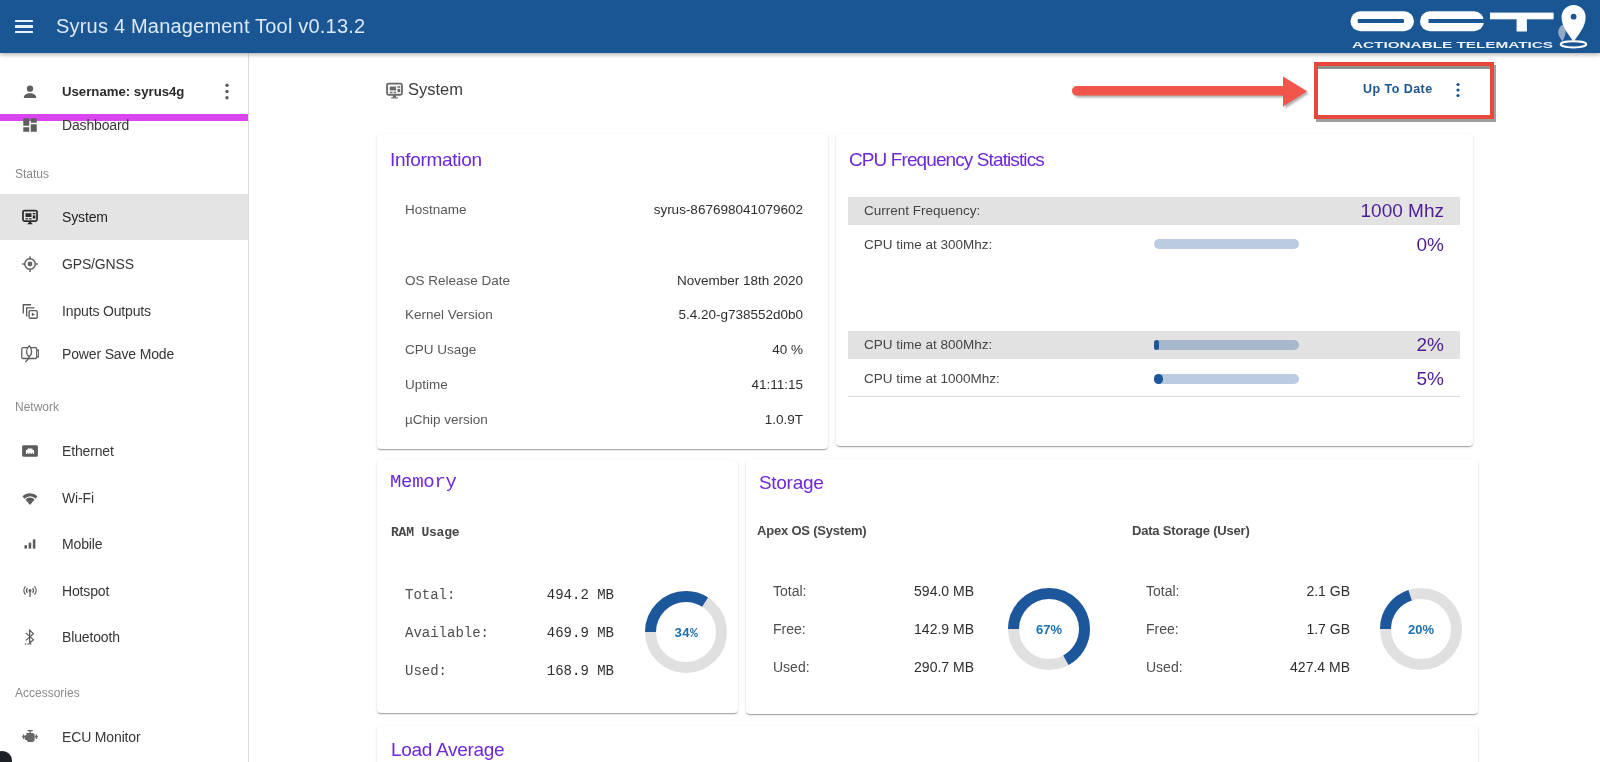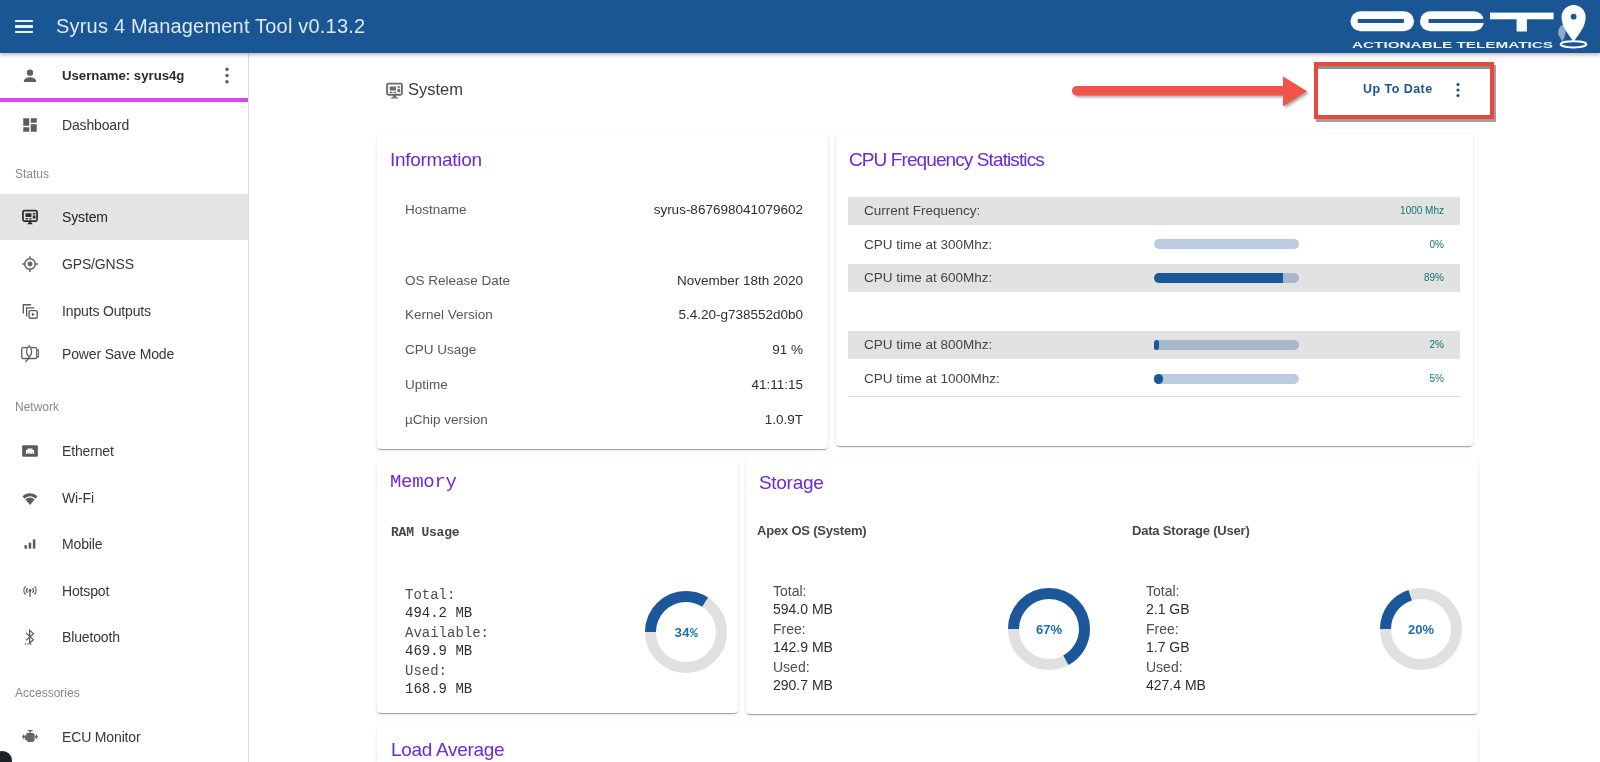--- a/index.html
+++ b/index.html
@@ -9,40 +9,40 @@
 .topbar{position:absolute;left:0;top:0;width:1600px;height:53px;background:#1b5694;box-shadow:0 2px 4px rgba(0,0,0,.28);z-index:30;}
 .topbar .title{position:absolute;left:56px;top:0;line-height:53px;font-size:20px;color:#dce9f8;letter-spacing:.2px;}
 .burger{position:absolute;left:15px;top:20px;width:18px;height:13px;}
 .burger div{height:2.4px;background:#eaf2fb;margin-bottom:2.9px;border-radius:.5px;}
 
 .sidebar{position:absolute;left:0;top:53px;width:249px;height:709px;background:#fff;border-right:1px solid #dcdcdc;box-sizing:border-box;z-index:10;}
 .sitem{position:absolute;left:0;width:100%;height:46px;}
 .sitem .ic{position:absolute;left:21px;top:14px;width:18px;height:18px;}
 .sitem .tx{position:absolute;left:62px;top:0;line-height:46px;font-size:14px;letter-spacing:-.15px;color:#373737;}
 .slabel{position:absolute;left:15px;font-size:12px;color:#898989;}
-.userrow{position:absolute;left:0;top:0;width:100%;height:45px;border-bottom:4px solid #d946ef;}
+.userrow{position:absolute;left:0;top:16px;width:100%;height:45px;border-bottom:7px solid #d946ef;}
 .userrow .ic{position:absolute;left:21px;top:14px;width:18px;height:18px;}
 .userrow .tx{position:absolute;left:62px;top:0;line-height:45px;font-size:13.2px;font-weight:bold;color:#2b2b2b;}
 .hl{background:#e4e4e4;}
 
 .main{position:absolute;left:250px;top:53px;width:1350px;height:709px;background:#fff;}
 .card{position:absolute;background:#fff;border-radius:4px;box-shadow:0 2px 1px -1px rgba(0,0,0,.2),0 1px 1px 0 rgba(0,0,0,.14),0 1px 3px 0 rgba(0,0,0,.12);}
 .ctitle{position:absolute;left:13px;font-size:19px;font-weight:400;letter-spacing:-.3px;color:#6d28d9;line-height:1.15;}
 .subhead{position:absolute;font-size:13px;font-weight:bold;letter-spacing:-.2px;color:#474747;}
 .krow{position:absolute;display:flex;justify-content:space-between;font-size:13.5px;height:18px;line-height:18px;}
 .krow .k{color:#575757;}
 .krow .v{color:#2e2e2e;}
-.mrow{position:absolute;display:flex;justify-content:space-between;font-size:14px;height:18px;line-height:18px;flex-direction:column;}
+.mrow{position:absolute;display:flex;justify-content:space-between;font-size:14px;height:18px;line-height:18px;}
 .mrow .k{color:#4e4e4e;}
 .mrow .v{color:#2e2e2e;}
 
 .cpurow{position:absolute;left:12px;right:13px;height:33.6px;}
 .cpurow.g{background:#e2e2e2;box-shadow:inset 0 3px 0 #fff,inset 0 -3px 0 #fff;}
 .cpurow .k{position:absolute;left:16px;top:0;line-height:33.6px;font-size:13.5px;color:#444;}
-.cpurow .p{position:absolute;right:16px;top:0;line-height:33.6px;font-size:10px;color:#0f766e;}
+.cpurow .p{position:absolute;right:16px;top:0;line-height:33.6px;font-size:19px;color:#4c1d95;}
 .track{position:absolute;left:306px;top:11.8px;width:145px;height:10px;border-radius:5px;background:rgba(29,87,155,.30);}
 .fill{position:absolute;left:0;top:0;height:10px;border-radius:5px 0 0 5px;background:#1d579b;}
 .donut{position:absolute;}
 
 .phead{position:absolute;left:158px;top:27px;font-size:16.5px;color:#3c3c3c;}
 
 .redbox{position:absolute;left:1064px;top:9px;width:172px;height:49px;border:4px solid #e8473b;box-shadow:2px 3px 0 rgba(95,95,95,.6),inset 0 3px 0 rgba(85,85,85,.65);background:transparent;}
 .utd{position:absolute;left:45px;top:16px;width:110px;font-size:12.5px;font-weight:bold;letter-spacing:.45px;color:#1a5590;}
 .corner{position:absolute;left:-7px;top:751px;width:19px;height:19px;border-radius:50%;background:#1d2025;z-index:40;}
 </style>
@@ -208,21 +208,21 @@
       <div class="krow" style="left:28px;right:25px;top:138px">
           <span class="k">OS Release Date</span>
           <span class="v">November 18th 2020</span>
         </div>
       <div class="krow" style="left:28px;right:25px;top:172px">
           <span class="k">Kernel Version</span>
           <span class="v">5.4.20-g738552d0b0</span>
         </div>
       <div class="krow" style="left:28px;right:25px;top:207px">
           <span class="k">CPU Usage</span>
-          <span class="v">91 %</span>
+          <span class="v">40 %</span>
         </div>
       <div class="krow" style="left:28px;right:25px;top:242px">
           <span class="k">Uptime</span>
           <span class="v">41:11:15</span>
         </div>
       <div class="krow" style="left:28px;right:25px;top:277px">
           <span class="k">µChip version</span>
           <span class="v">1.0.9T</span>
         </div>
     </div>
@@ -230,27 +230,20 @@
     <div class="card" style="left:586px;top:81px;width:637px;height:312px;">
       <div class="ctitle" style="top:15px;letter-spacing:-.9px">CPU Frequency Statistics</div>
       <div class="cpurow g" style="top:60px">
           <span class="k">Current Frequency:</span>
           <span class="p">1000 Mhz</span>
         </div>
       <div class="cpurow" style="top:93.6px">
           <span class="k">CPU time at 300Mhz:</span>
           <div class="track"></div>
           <span class="p">0%</span>
-        </div>
-      <div class="cpurow g" style="top:127.2px">
-          <span class="k">CPU time at 600Mhz:</span>
-          <div class="track">
-            <div class="fill" style="width:129px"></div>
-          </div>
-          <span class="p">89%</span>
         </div>
       <div class="cpurow g" style="top:194.4px">
           <span class="k">CPU time at 800Mhz:</span>
           <div class="track">
             <div class="fill" style="width:5px;border-radius:5px"></div>
           </div>
           <span class="p">2%</span>
         </div>
       <div class="cpurow" style="top:228px">
           <span class="k">CPU time at 1000Mhz:</span>

